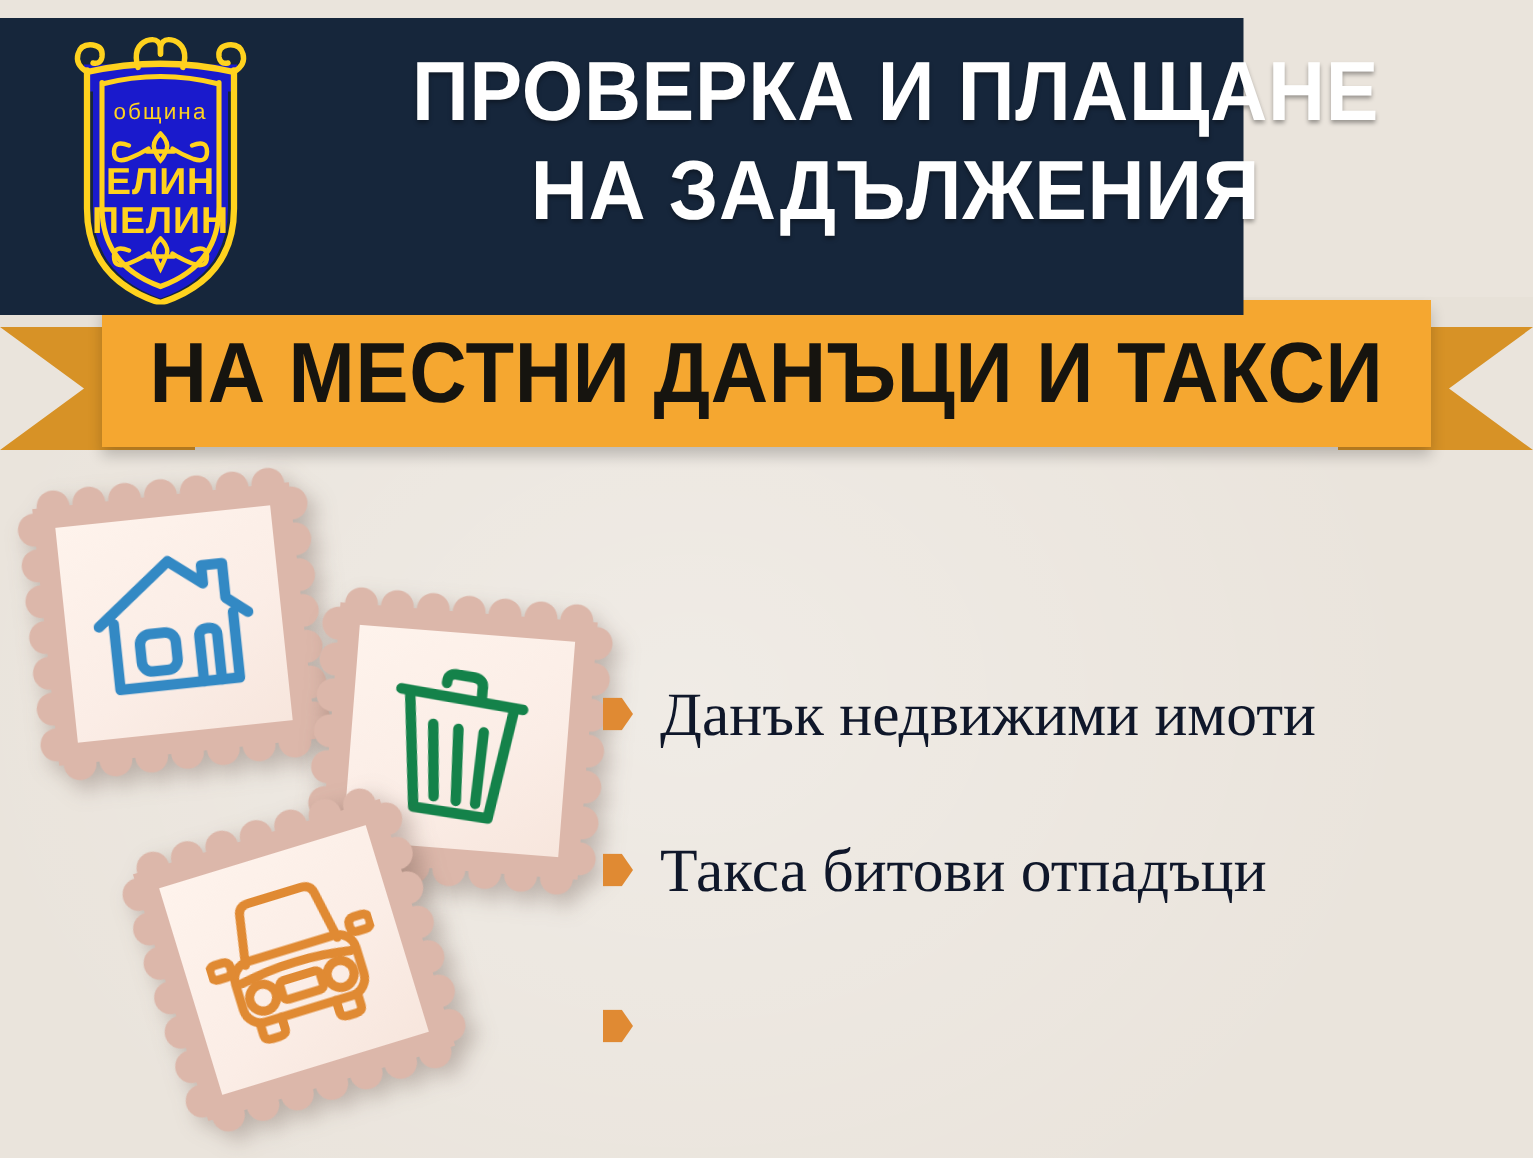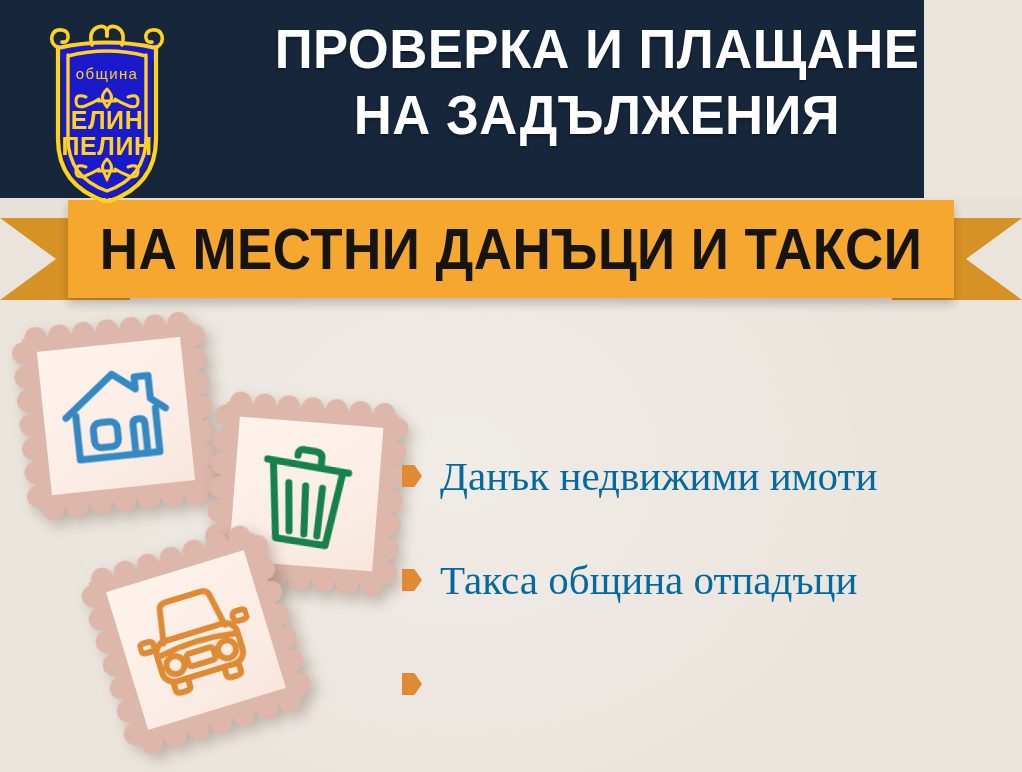--- a/index.html
+++ b/index.html
@@ -21,22 +21,22 @@
     content: "";
     position: absolute;
     inset: 0;
     pointer-events: none;
     background: radial-gradient(ellipse at 45% 60%, rgba(255,255,255,0.28) 0%, rgba(255,255,255,0) 62%);
   }
 
   
   .header {
     position: absolute;
-    left: 0; top: 0;
-    width: 924px;
+    left: 0; top: 12px;
+    width: 829px;
     height: 198px;
     background: #16263B;
     z-index: 5;
   }
   .header-title {
     position: absolute;
     left: 182px; top: 16px;
     width: 830px;
     text-align: center;
     color: #FFFFFF;
@@ -158,21 +158,21 @@
     flex: 0 0 auto;
     width: 20px;
     height: 22px;
     margin-right: 18px;
     background: #E08A33;
     clip-path: polygon(0 0, 62% 0, 100% 50%, 62% 100%, 0 100%);
   }
   .bullet-label {
     font-family: "Liberation Serif", serif;
     font-size: 41px;
-    color: #0369a1;
+    color: #0f172a;
     line-height: 1;
     white-space: nowrap;
   }
 </style>
 </head>
 <body>
 
 <div id="poster">
 
   <div class="bg-strip"></div>
@@ -398,20 +398,20 @@
     </div>
   </div>
 
   <div class="bullet-list">
     <div class="bullet-row">
       <span class="bullet-marker"></span>
       <span class="bullet-label">Данък недвижими имоти</span>
     </div>
     <div class="bullet-row">
       <span class="bullet-marker"></span>
-      <span class="bullet-label">Такса община отпадъци</span>
+      <span class="bullet-label">Такса битови отпадъци</span>
     </div>
     <div class="bullet-row">
       <span class="bullet-marker"></span>
     </div>
   </div>
 
 </div>
 
 </body></html>

